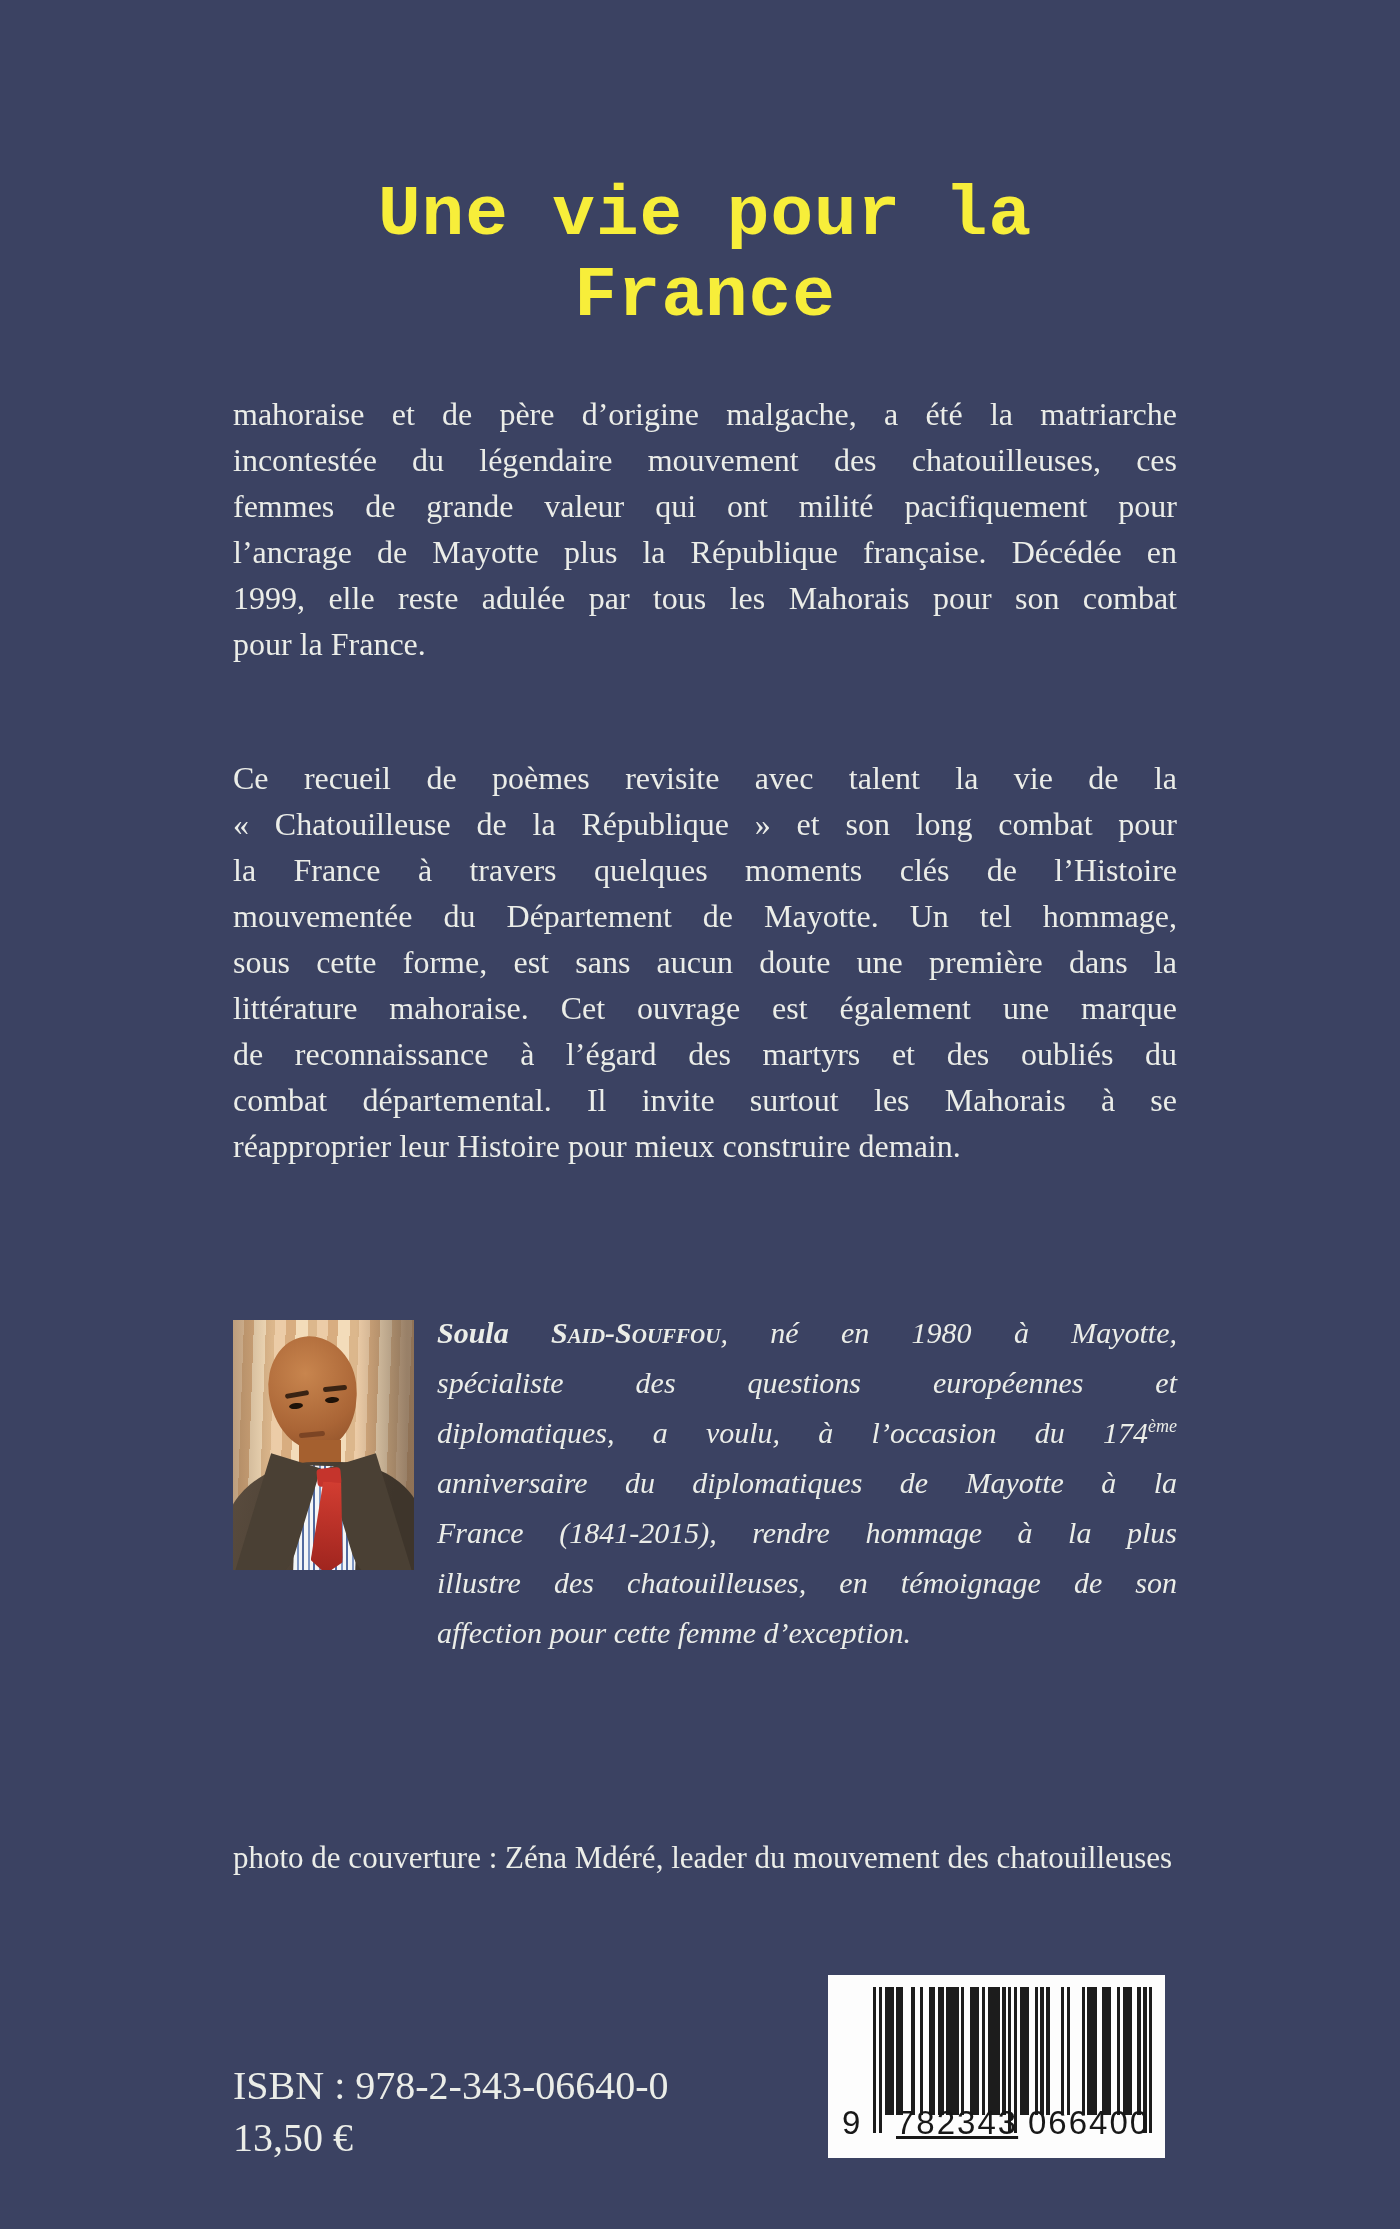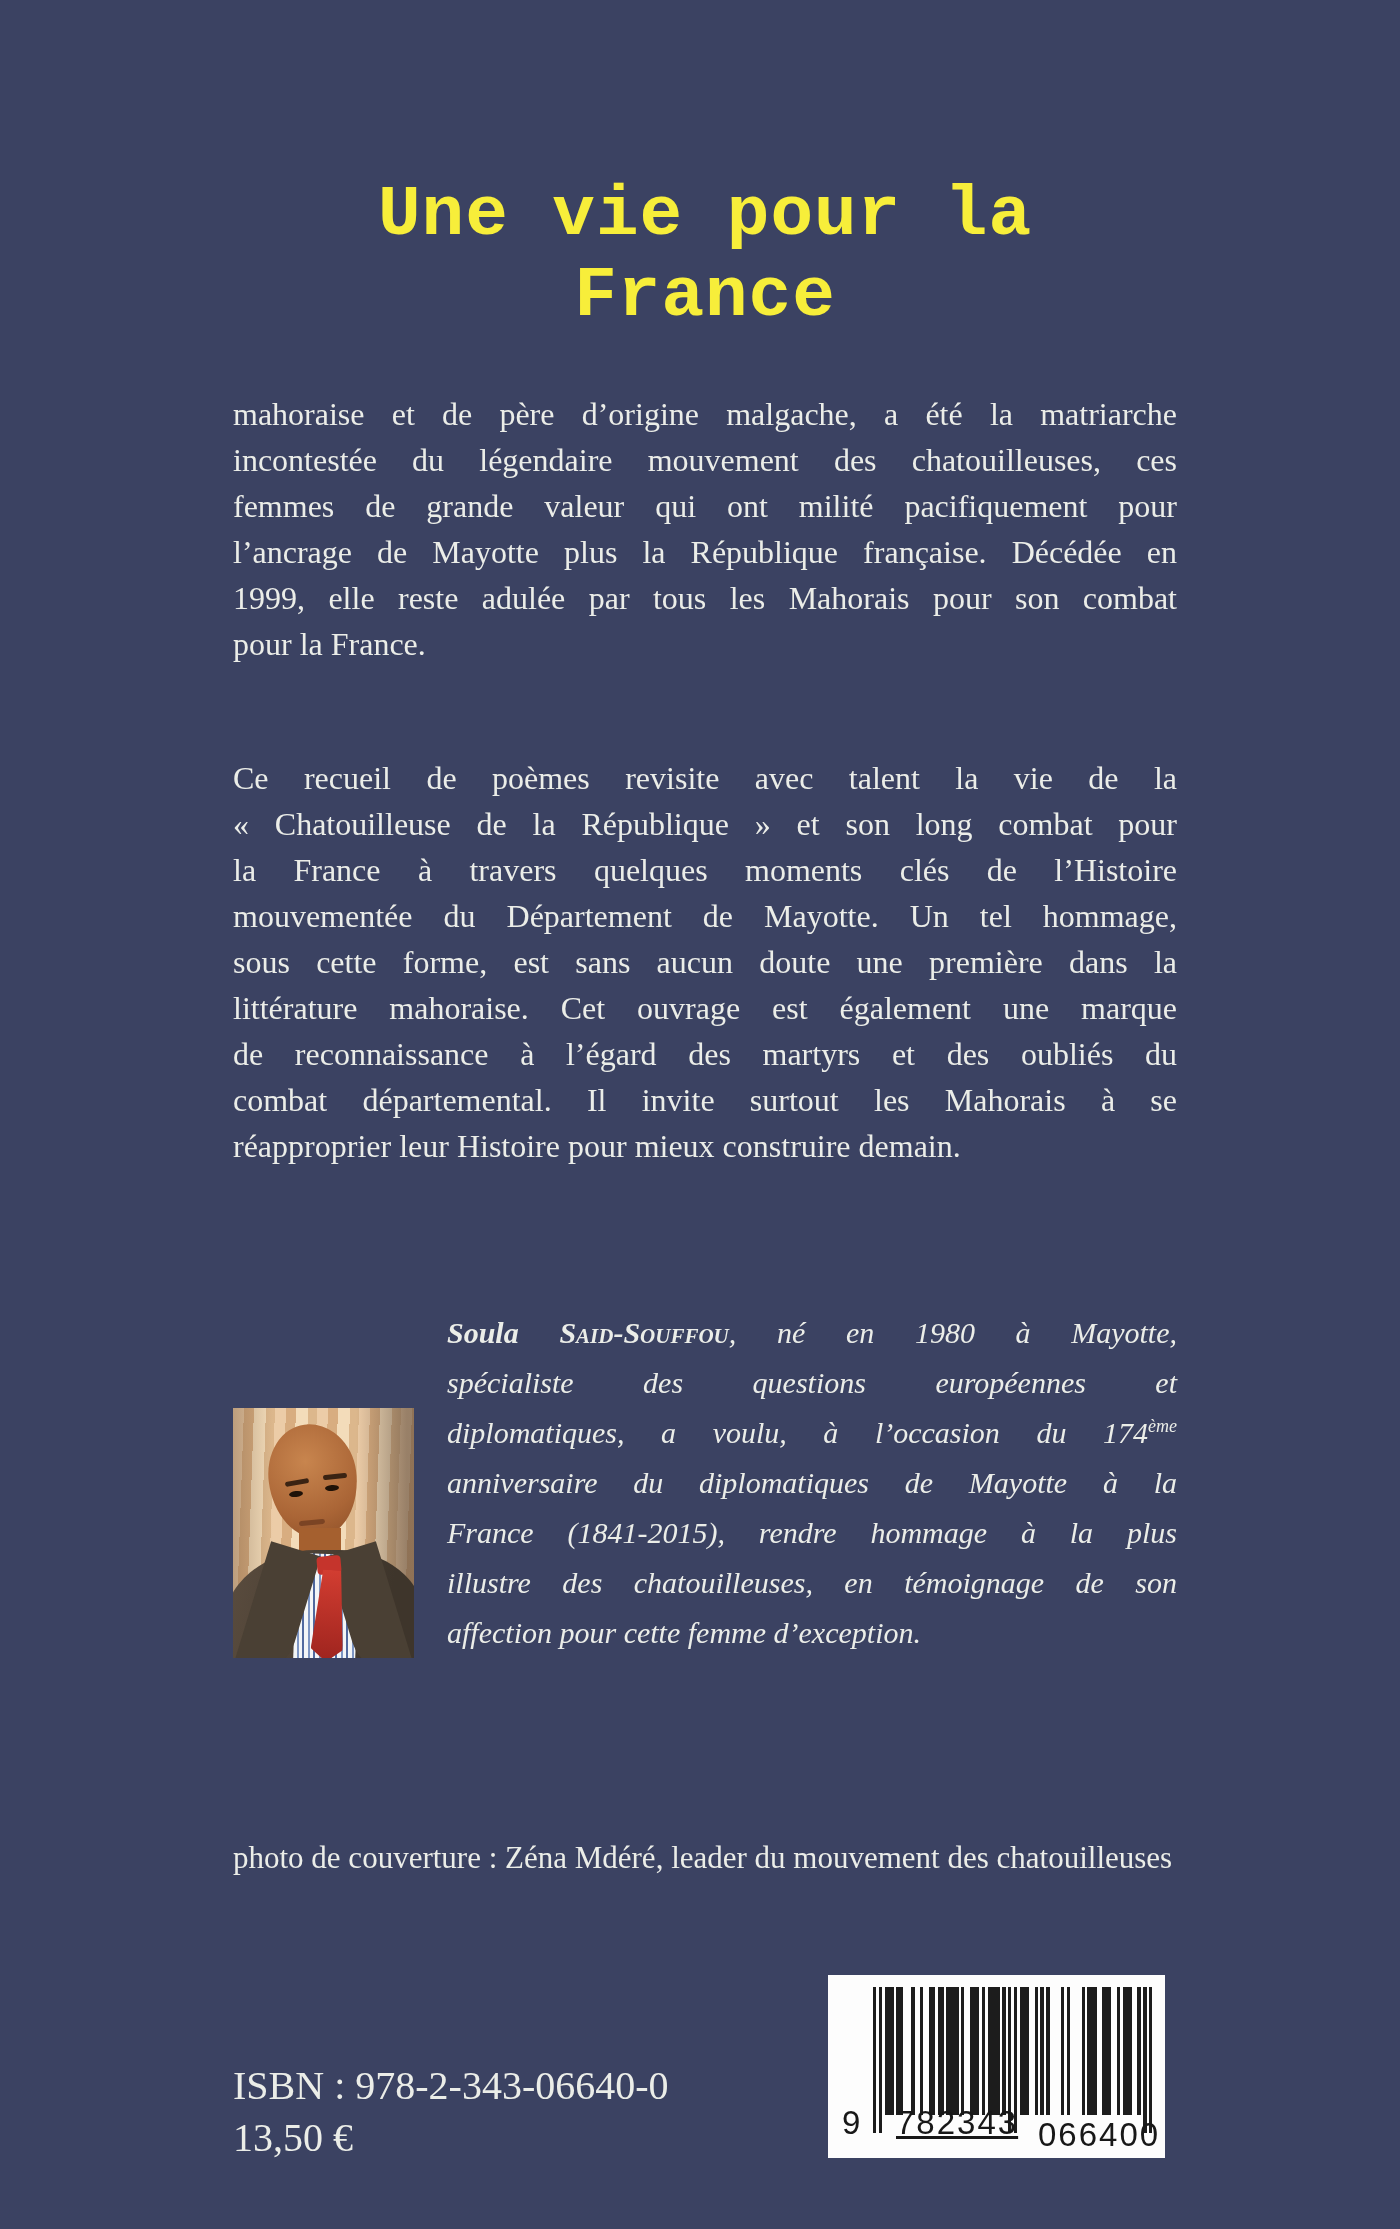--- a/index.html
+++ b/index.html
@@ -20,21 +20,21 @@
     position:absolute;left:233px;width:944px;
     font-size:32px;line-height:46px;
   }
   #paragraph-1{top:391px;}
   #paragraph-2{top:755px;}
   .jline{text-align:justify;text-align-last:justify;}
   .jline:last-child{text-align-last:left;}
   
   #author-section{
     position:absolute;left:233px;top:1320px;width:944px;
-    display:flex;gap:33px;align-items:flex-end;
+    display:flex;gap:23px;align-items:flex-start;
   }
   #author-photo{
     flex:none;width:181px;height:250px;position:relative;overflow:hidden;
     box-shadow:inset 0 0 0 1px rgba(0,0,0,.25);
   }
   .curtain{position:absolute;inset:0;
     background:
       linear-gradient(90deg, rgba(110,82,56,.38), rgba(0,0,0,0) 22%, rgba(0,0,0,0) 68%, rgba(84,66,52,.55) 96%),
       repeating-linear-gradient(92deg,#eccca7 0 11px,#d8ad80 11px 21px,#f3dcba 21px 33px,#dcb78c 33px 42px);
   }
@@ -79,21 +79,21 @@
   #barcode-panel{
     position:absolute;left:828px;top:1975px;width:337px;height:183px;
     background:#fdfdfd;
   }
   #barcode-bars{position:absolute;left:45px;top:12px;width:279px;height:146px;}
   #barcode-bars .bar{position:absolute;top:0;background:#1c1c1c;}
   .bc-digit{position:absolute;top:130px;font-family:"Liberation Sans",sans-serif;
     font-size:33px;line-height:36px;color:#181818;}
   #bc-first{left:14px;}
   #bc-group1{left:68px;width:118px;text-align:left;letter-spacing:2px;text-decoration:underline;}
-  #bc-group2{left:210px;width:118px;text-align:center;letter-spacing:2px;margin-top:12px;}
+  #bc-group2{left:200px;width:118px;text-align:center;letter-spacing:2px;}
   
   #isbn-block{
     position:absolute;left:233px;top:2060px;
     font-size:40px;line-height:52px;
   }
 </style>
 </head>
 <body>
 
 <h1 id="title">Une vie pour la France</h1>

